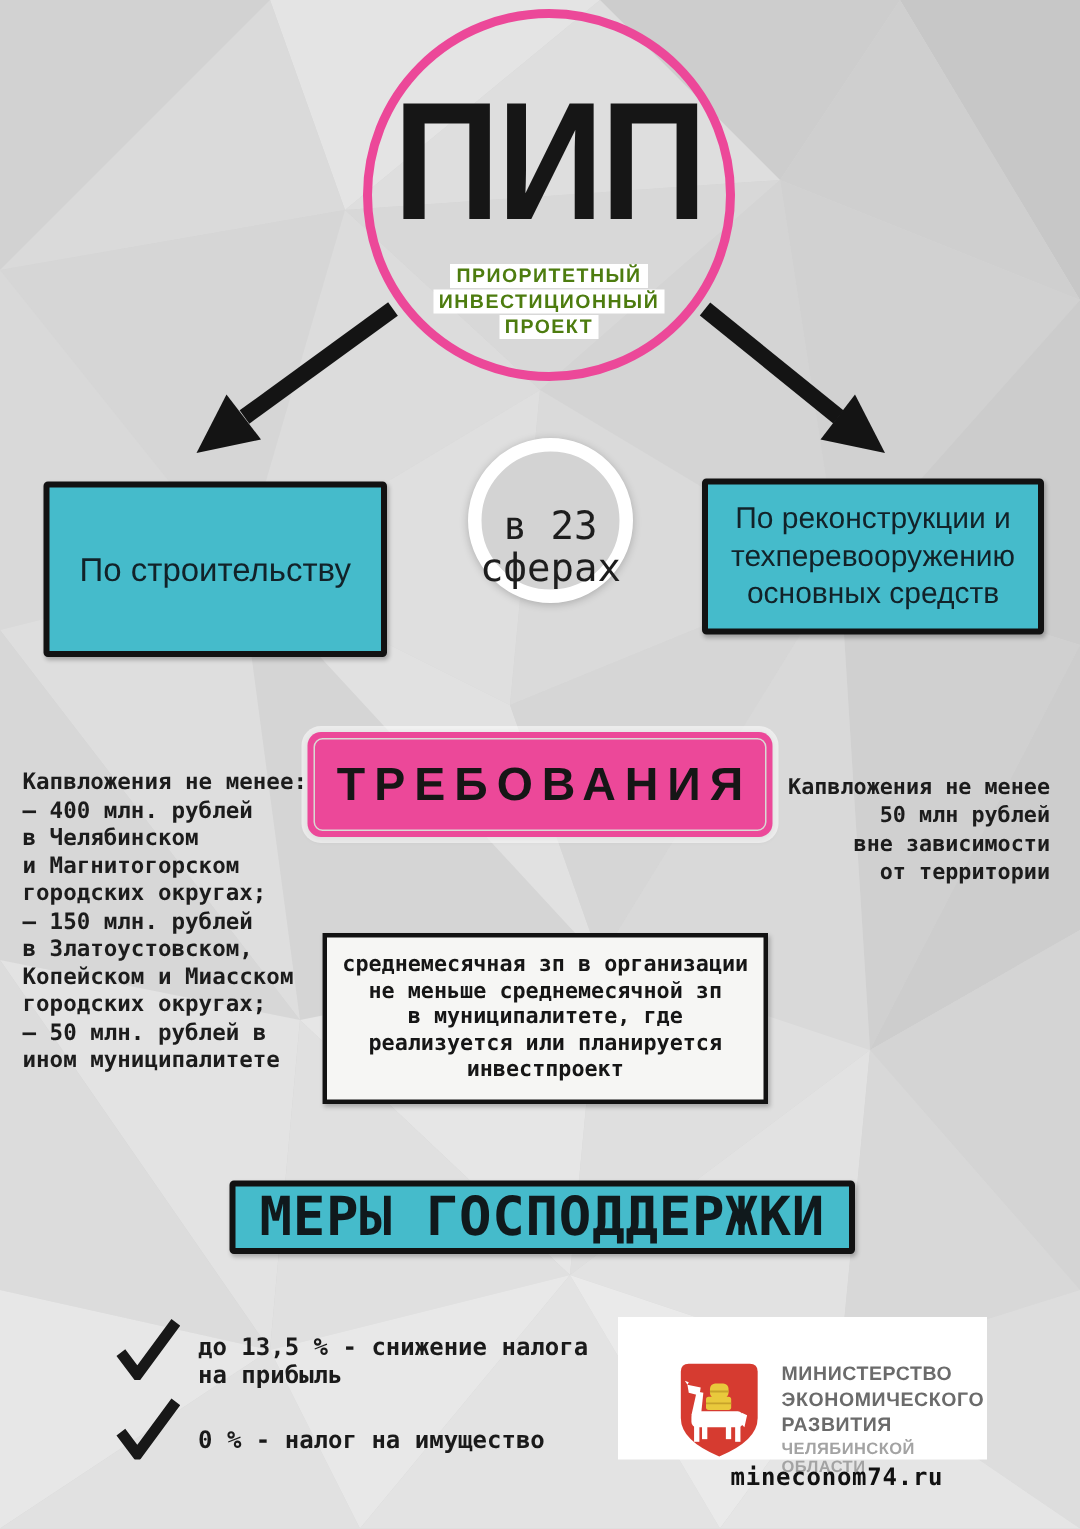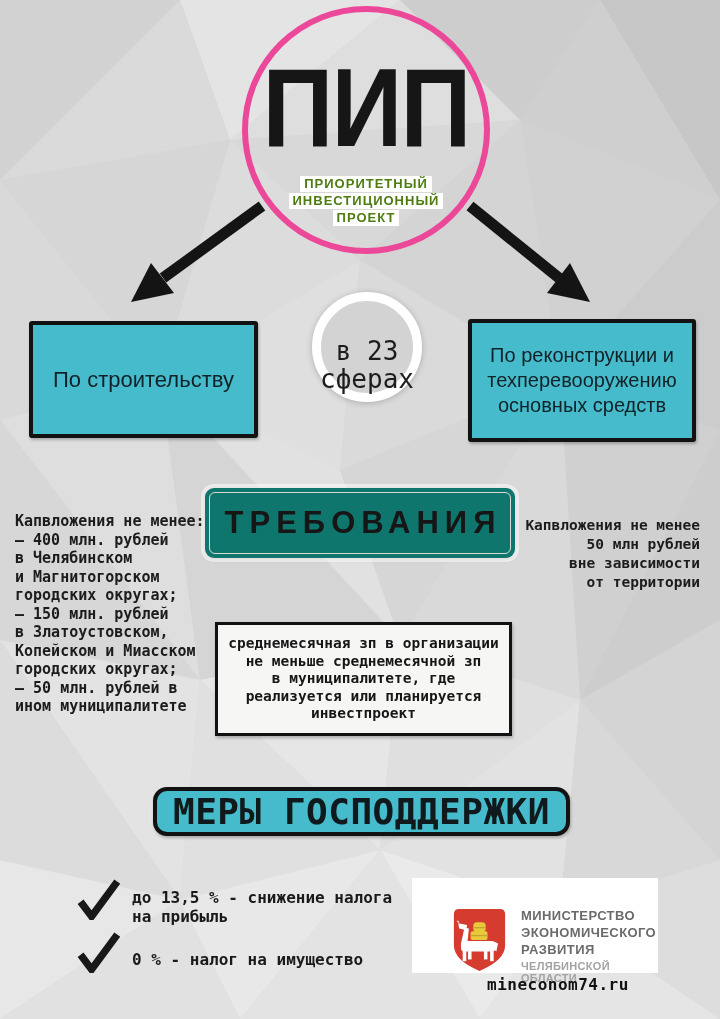--- a/index.html
+++ b/index.html
@@ -48,26 +48,26 @@
   }
 
   
   .branch{
     position:absolute; box-sizing:border-box;
     background:#45bbcb; border:4px solid #121212; border-radius:3px;
     display:flex; align-items:center; justify-content:center; text-align:center;
     color:#122229; box-shadow:1px 2px 3px rgba(0,0,0,0.25);
   }
   .branch-left{left:29px; top:321px; width:229px; height:117px; font-size:22px;}
-  .branch-right{left:468px; top:319px; width:228px; height:123px; font-size:20px; line-height:25px; white-space:pre-line;}
+  .branch-right{left:468px; top:319px; width:228px; height:104px; font-size:20px; line-height:25px; white-space:pre-line;}
 
   
   .req-header{
     position:absolute; left:205px; top:488px; width:310px; height:70px;
-    background:#0f766e; border-radius:9px; box-sizing:border-box;
+    background:#ec4899; border-radius:9px; box-sizing:border-box;
     box-shadow:0 0 0 4px rgba(255,255,255,0.55), 0 1px 5px rgba(0,0,0,0.18);
     display:flex; align-items:center; justify-content:center;
   }
   .req-header::after{
     content:""; position:absolute; left:4px; top:4px; right:4px; bottom:4px;
     border:1px solid #d9d9d4; border-radius:6px;
   }
   .req-title{
     font-size:31px; font-weight:bold; letter-spacing:6px; color:#161616;
     padding-left:6px; white-space:nowrap;
@@ -89,21 +89,21 @@
     box-shadow:1px 2px 3px rgba(0,0,0,0.25);
     display:flex; align-items:center; justify-content:center; text-align:center;
   }
   .salary-box .txt{
     font-size:14.5px; font-weight:bold; line-height:17.5px; white-space:pre-line; color:#161616;
   }
 
   
   .support-banner{
     position:absolute; left:153px; top:787px; width:417px; height:49px;
-    box-sizing:border-box; background:#45bbcb; border:4px solid #121212; border-radius:14px;
+    box-sizing:border-box; background:#45bbcb; border:4px solid #121212; border-radius:3px;
     display:flex; align-items:center; justify-content:center;
     box-shadow:1px 2px 3px rgba(0,0,0,0.25);
   }
   .support-banner .txt{
     font-size:36px; font-weight:bold; letter-spacing:0.5px; color:#10191c; white-space:nowrap;
   }
 
   .check-item{position:absolute; display:flex;}
   .check-glyph{flex:0 0 auto;}
   .check-text{

